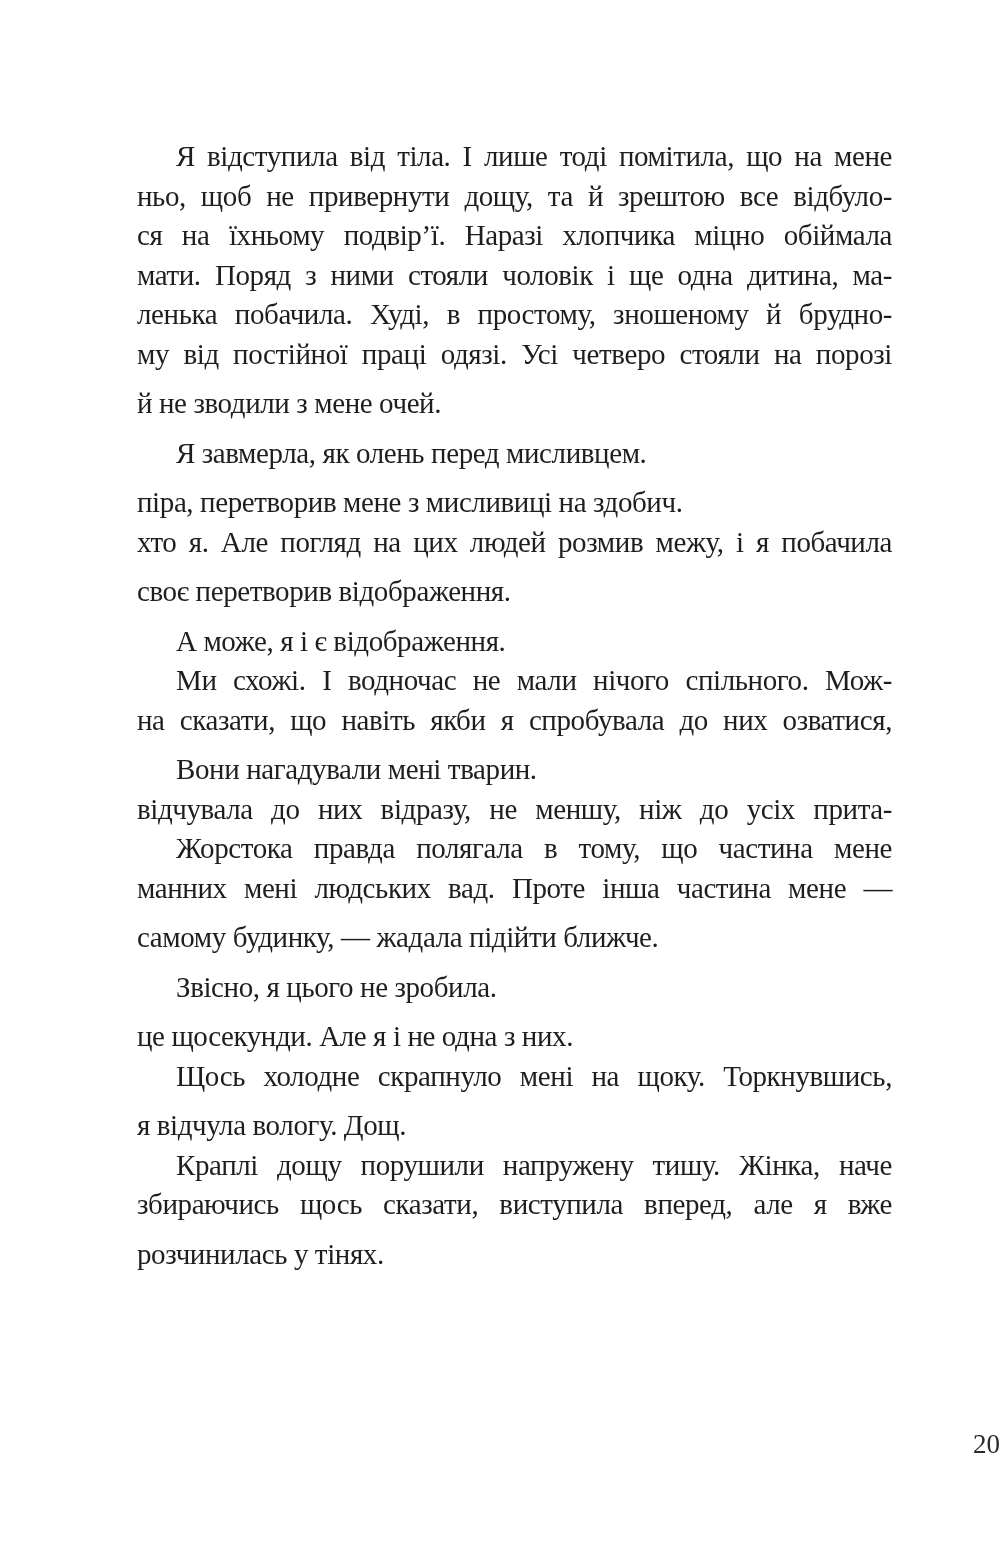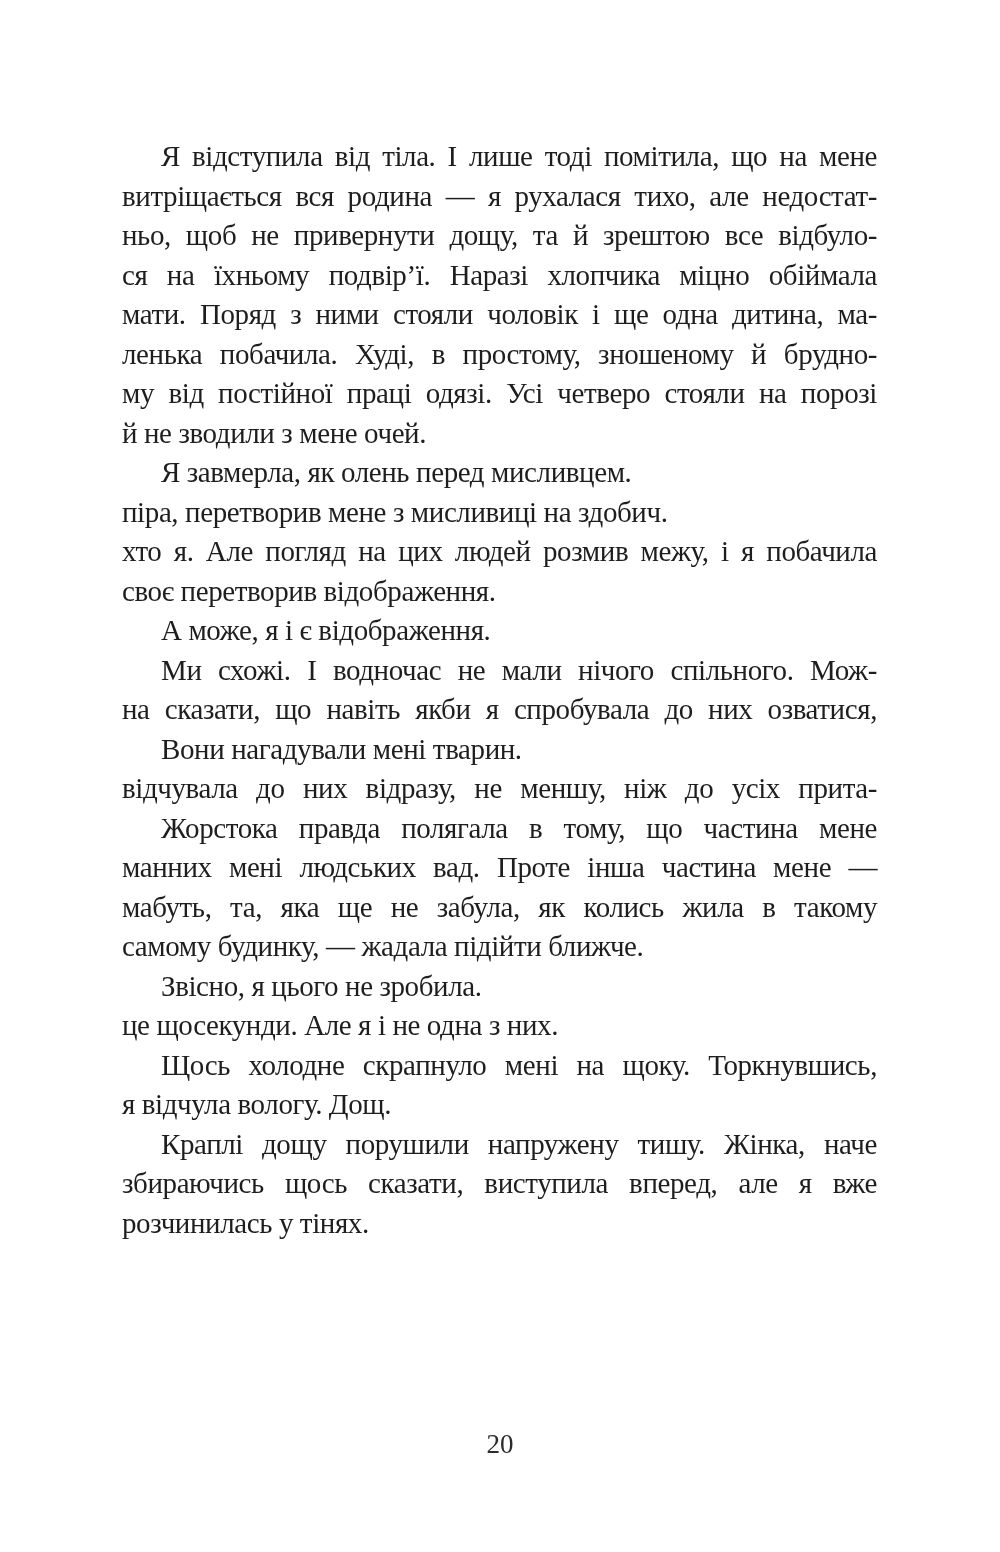--- a/index.html
+++ b/index.html
@@ -9,21 +9,21 @@
   .page {
     position: relative;
     width: 1000px;
     height: 1552px;
     background: #ffffff;
     overflow: hidden;
     font-family: "Liberation Serif", "DejaVu Serif", serif;
   }
   .text-block {
     position: absolute;
-    left: 122px;
+    left: 137px;
     top: 137px;
     width: 755px;
     font-size: 29px;
     line-height: 39.5px;
     letter-spacing: -0.4px;
     color: #1e1e1e;
   }
   .para {
     margin: 0;
     padding: 0;
@@ -32,40 +32,40 @@
     display: block;
     white-space: nowrap;
     text-align: justify;
     text-align-last: justify;
   }
   .line.para-start {
     text-indent: 39px;
   }
   .line.para-end {
     text-align-last: left;
+    margin-top: 10px;
   }
   .page-number {
     position: absolute;
     left: 0;
     top: 1428px;
     width: 100%;
-    text-align: center;
+    text-align: right;
     font-size: 27px;
     line-height: 32px;
     color: #2b2b2b;
   }
 </style>
 </head>
 <body>
 
 <div class="page" style="background: rgb(255, 255, 255);">
   <div class="text-block" style="color: rgb(30, 30, 30);">
       <div class="para">
         <div class="line para-start">Я відступила від тіла. І лише тоді помітила, що на мене</div>
-        <div class="line">витріщається вся родина — я рухалася тихо, але недостат-</div>
         <div class="line">ньо, щоб не привернути дощу, та й зрештою все відбуло-</div>
         <div class="line">ся на їхньому подвір’ї. Наразі хлопчика міцно обіймала</div>
         <div class="line">мати. Поряд з ними стояли чоловік і ще одна дитина, ма-</div>
         <div class="line">ленька побачила. Худі, в простому, зношеному й брудно-</div>
         <div class="line">му від постійної праці одязі. Усі четверо стояли на порозі</div>
         <div class="line para-end">й не зводили з мене очей.</div>
       </div>
       <div class="para">
         <div class="line para-start para-end">Я завмерла, як олень перед мисливцем.</div>
       </div>
@@ -83,21 +83,20 @@
         <div class="line para-start">Ми схожі. І водночас не мали нічого спільного. Мож-</div>
         <div class="line">на сказати, що навіть якби я спробувала до них озватися,</div>
       </div>
       <div class="para">
         <div class="line para-start para-end">Вони нагадували мені тварин.</div>
       </div>
       <div class="para">
         <div class="line">відчувала до них відразу, не меншу, ніж до усіх прита-</div>
         <div class="line para-start">Жорстока правда полягала в тому, що частина мене</div>
         <div class="line">манних мені людських вад. Проте інша частина мене —</div>
-        <div class="line">мабуть, та, яка ще не забула, як колись жила в такому</div>
         <div class="line para-end">самому будинку, — жадала підійти ближче.</div>
       </div>
       <div class="para">
         <div class="line para-start para-end">Звісно, я цього не зробила.</div>
       </div>
       <div class="para">
         <div class="line para-end">це щосекунди. Але я і не одна з них.</div>
       </div>
       <div class="para">
         <div class="line para-start">Щось холодне скрапнуло мені на щоку. Торкнувшись,</div>

